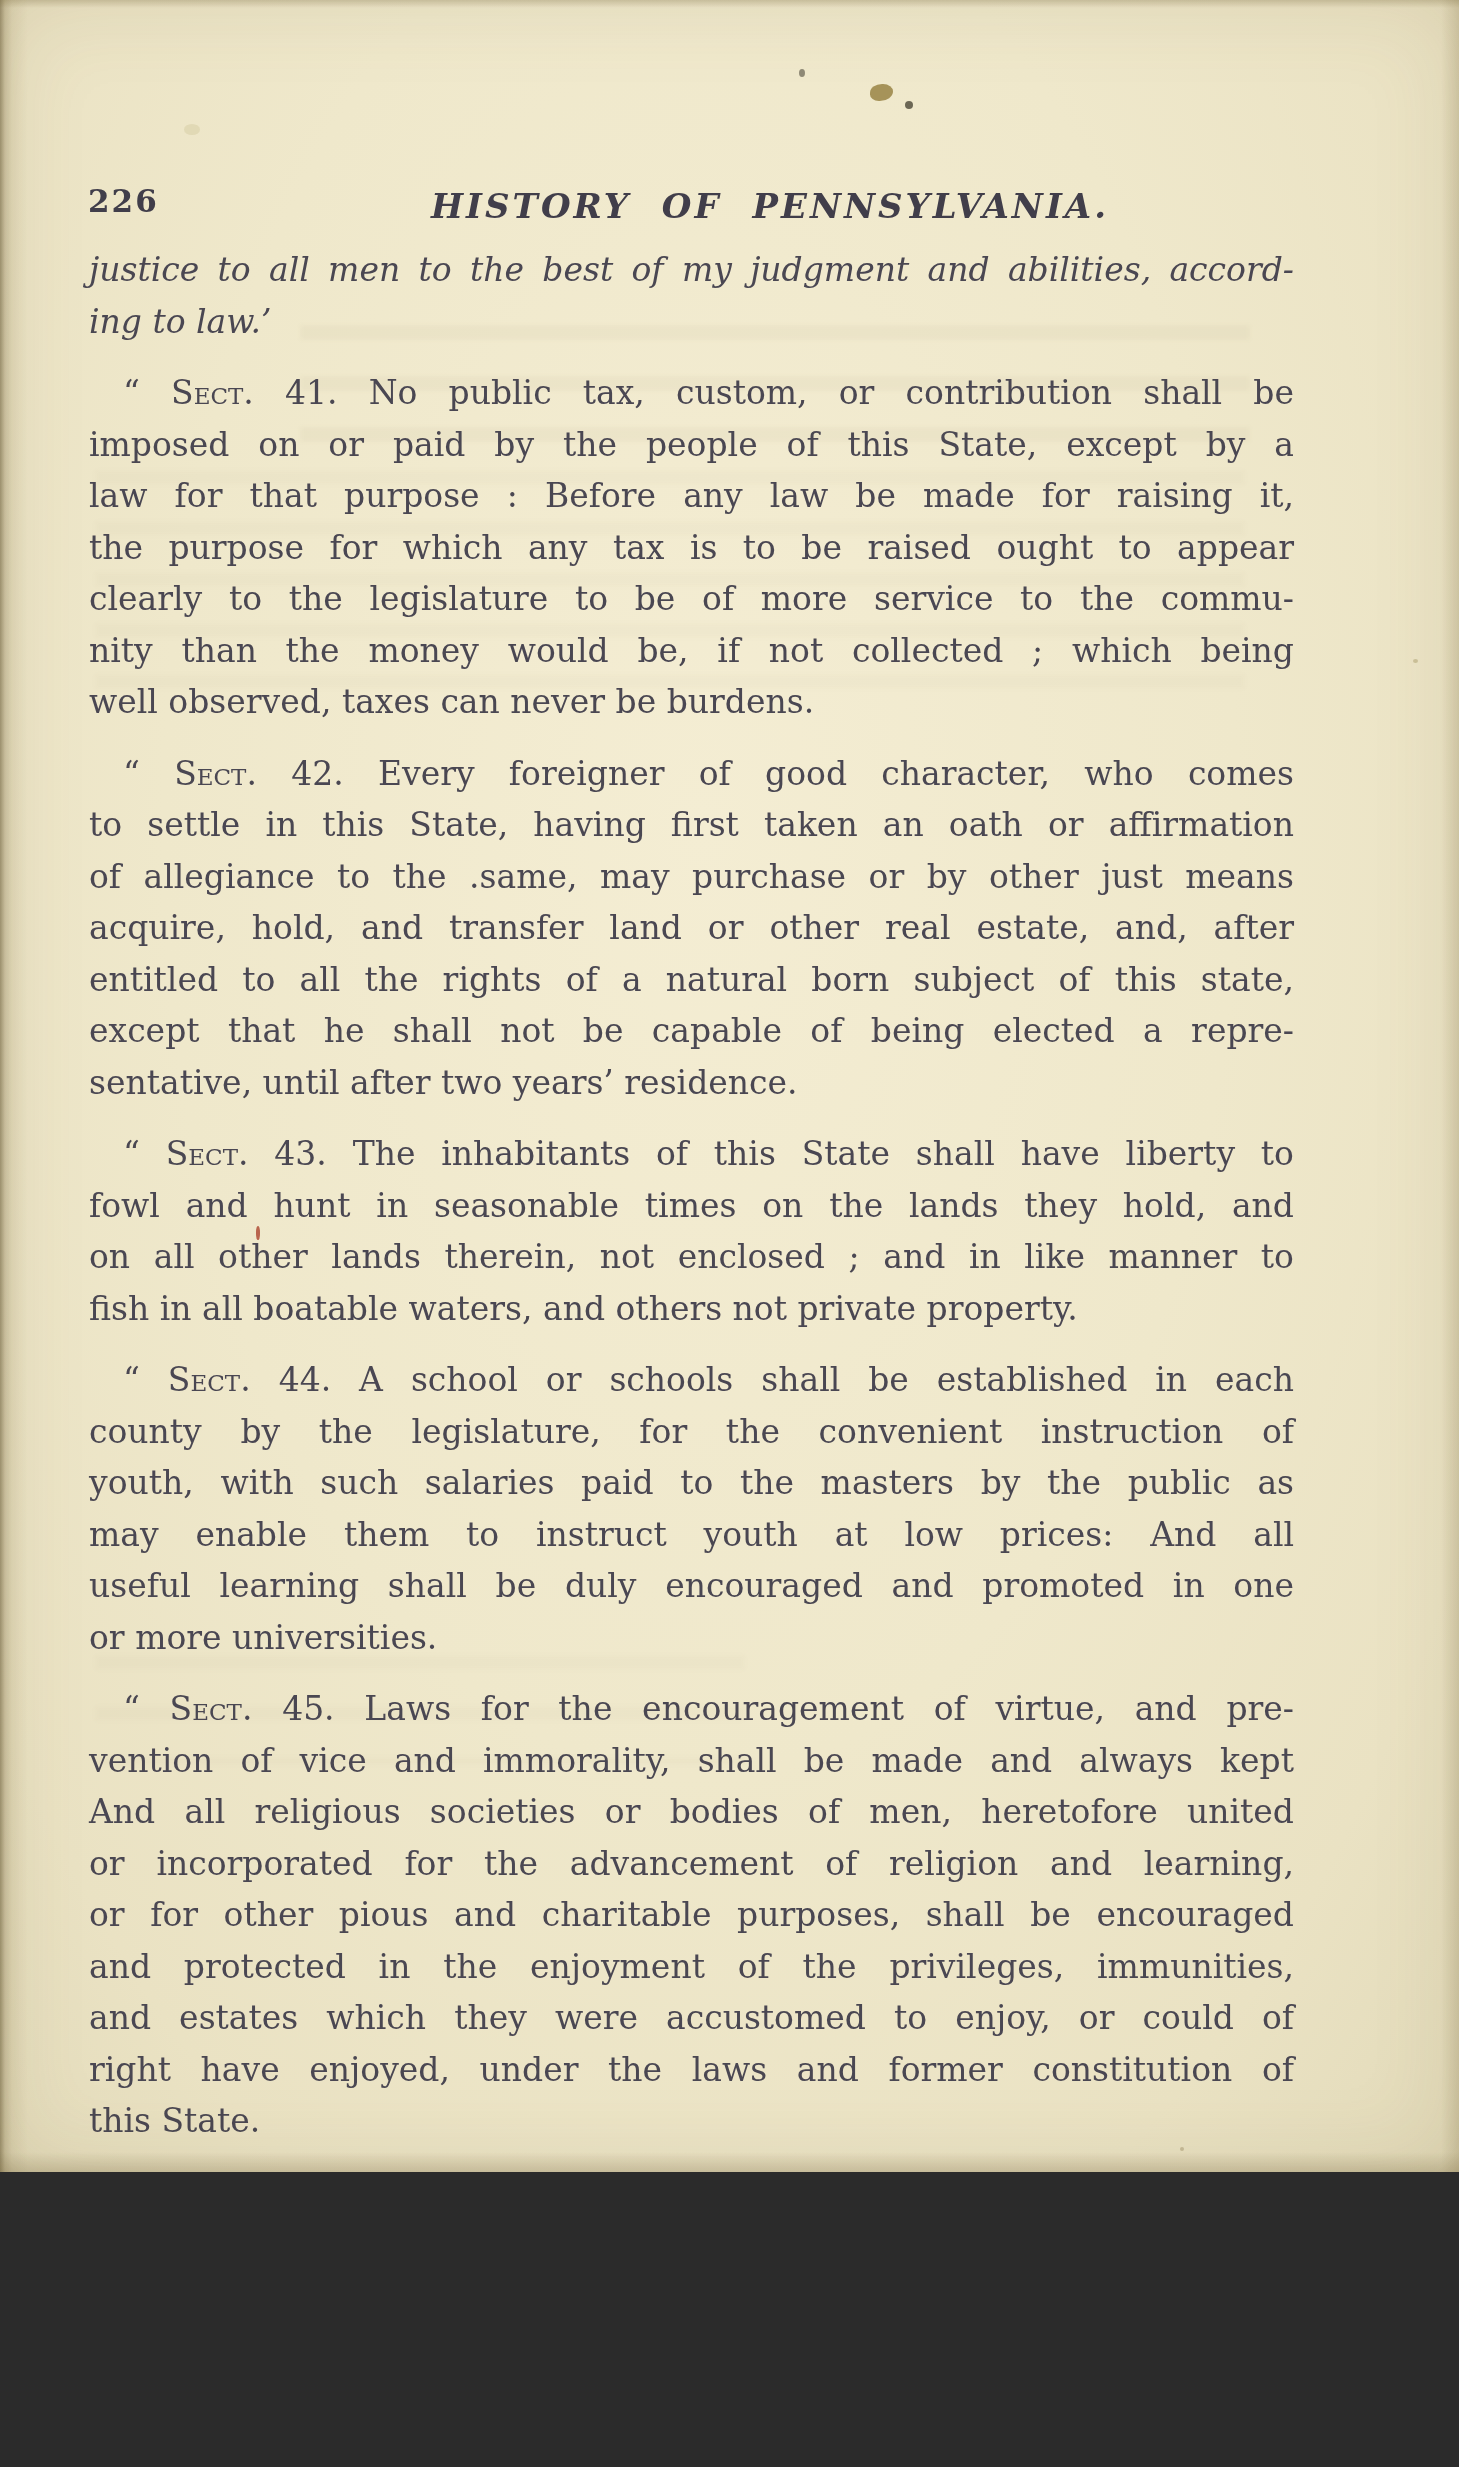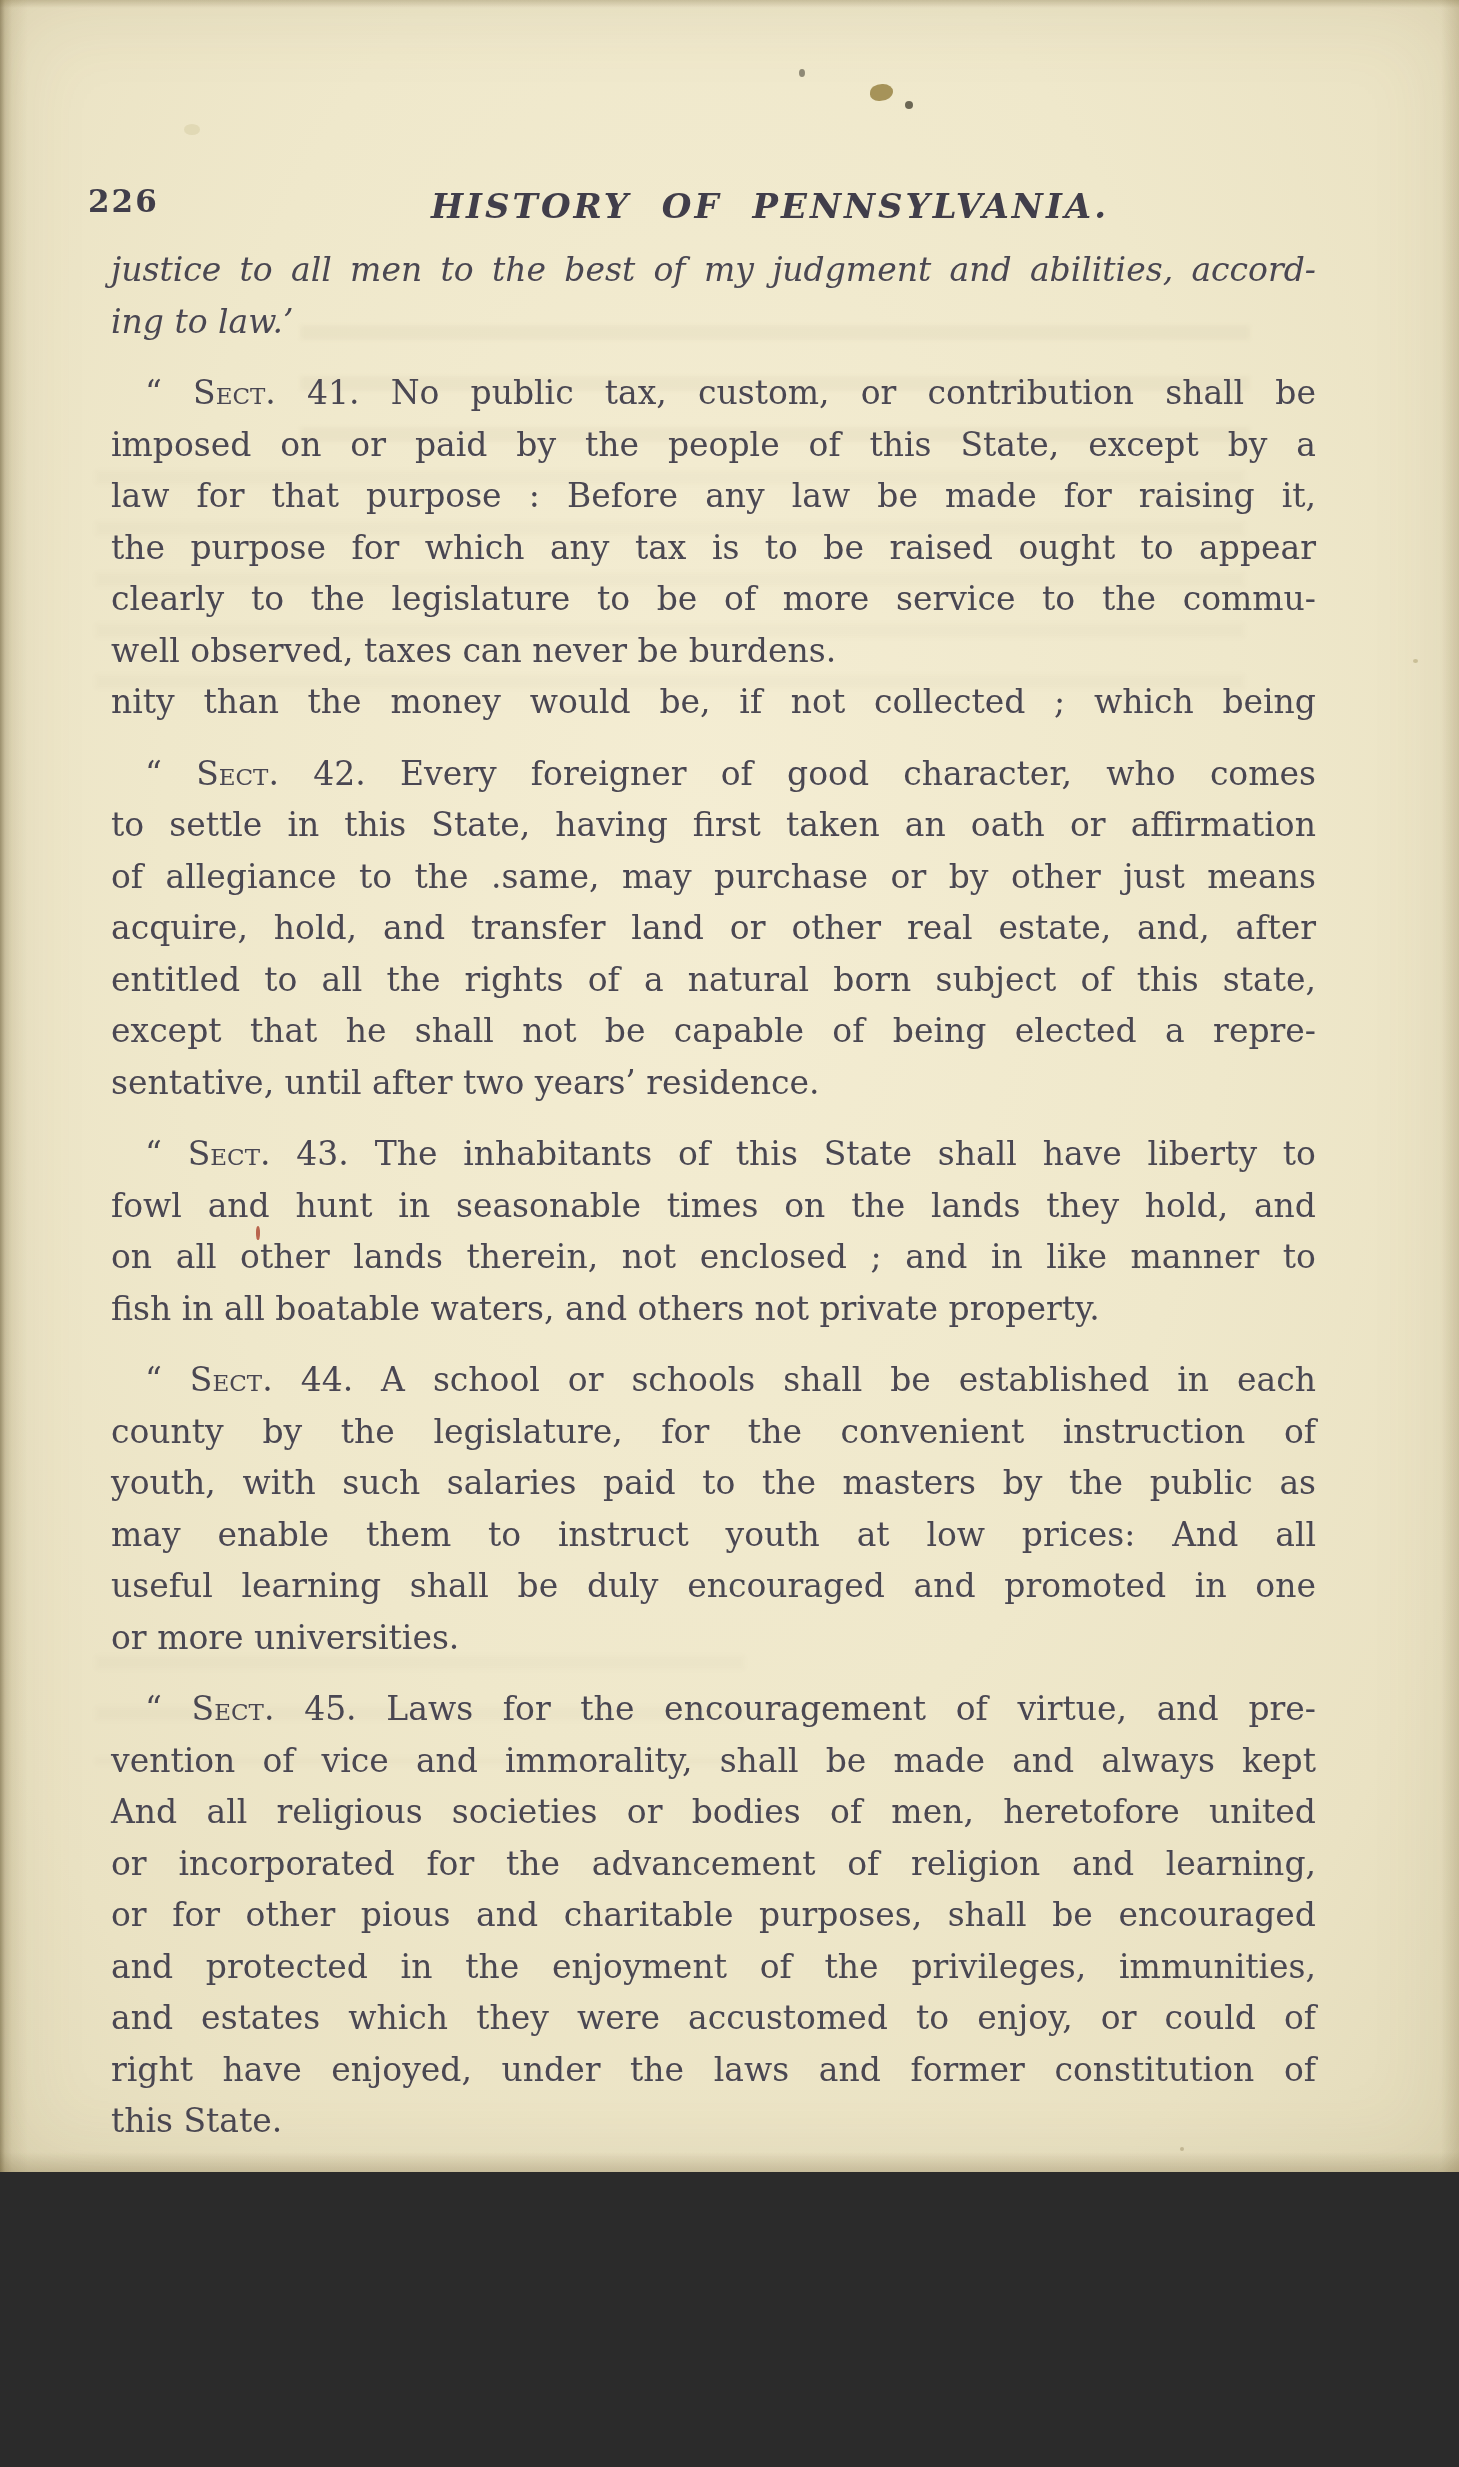--- a/index.html
+++ b/index.html
@@ -21,21 +21,21 @@
   .edge-bottom{position:absolute;left:0;bottom:0;right:0;height:20px;
     background:linear-gradient(0deg, rgba(115,100,58,.25), rgba(115,100,58,0));}
   .vignette{position:absolute;inset:0;box-shadow:inset 0 0 90px rgba(110,95,50,.14);}
 
   .header-num{position:absolute;left:88px;top:183px;
     font-size:31px;font-weight:bold;letter-spacing:2px;color:#413e4a;}
   .header-title{position:absolute;left:431px;top:186px;
     font-size:34px;font-weight:bold;font-style:italic;
     letter-spacing:3px;word-spacing:16px;color:#413e4a;}
 
-  .text-block{position:absolute;left:111px;top:244px;width:1205px;
+  .text-block{position:absolute;left:89px;top:244px;width:1205px;
     font-size:33px;color:#4a4752;}
   .line{height:51.5px;line-height:51.5px;text-align:left;}
   .line.jst{text-align:justify;text-align-last:justify;}
   .line.ind{padding-left:34px;margin-top:20px;}
   .line.it{font-style:italic;}
   .sc{font-variant:small-caps;}
 
   
   .ghost{position:absolute;filter:blur(2px);opacity:.65;pointer-events:none;
     background:repeating-linear-gradient(180deg, rgba(150,138,100,.09) 0 15px, rgba(150,138,100,0) 15px 51px);}
@@ -57,22 +57,22 @@
   <div class="header-title">HISTORY OF PENNSYLVANIA.</div>
 
   <div class="text-block">
       <div class="line it jst"><span>justice to all men to the best of my judgment and abilities, accord-</span></div>
       <div class="line it"><span>ing to law.’</span></div>
       <div class="line ind jst"><span>“ </span><span class="sc">Sect.</span><span> 41. No public tax, custom, or contribution shall be</span></div>
       <div class="line jst"><span>imposed on or paid by the people of this State, except by a</span></div>
       <div class="line jst"><span>law for that purpose : Before any law be made for raising it,</span></div>
       <div class="line jst"><span>the purpose for which any tax is to be raised ought to appear</span></div>
       <div class="line jst"><span>clearly to the legislature to be of more service to the commu-</span></div>
+      <div class="line jst"><span>nity than the money would be, if not collected ; which being</span></div>
       <div class="line"><span>well observed, taxes can never be burdens.</span></div>
-      <div class="line jst"><span>nity than the money would be, if not collected ; which being</span></div>
       <div class="line ind jst"><span>“ </span><span class="sc">Sect.</span><span> 42. Every foreigner of good character, who comes</span></div>
       <div class="line jst"><span>to settle in this State, having first taken an oath or affirmation</span></div>
       <div class="line jst"><span>of allegiance to the .same, may purchase or by other just means</span></div>
       <div class="line jst"><span>acquire, hold, and transfer land or other real estate, and, after</span></div>
       <div class="line jst"><span>entitled to all the rights of a natural born subject of this state,</span></div>
       <div class="line jst"><span>except that he shall not be capable of being elected a repre-</span></div>
       <div class="line"><span>sentative, until after two years’ residence.</span></div>
       <div class="line ind jst"><span>“ </span><span class="sc">Sect.</span><span> 43. The inhabitants of this State shall have liberty to</span></div>
       <div class="line jst"><span>fowl and hunt in seasonable times on the lands they hold, and</span></div>
       <div class="line jst"><span>on all other lands therein, not enclosed ; and in like manner to</span></div>

